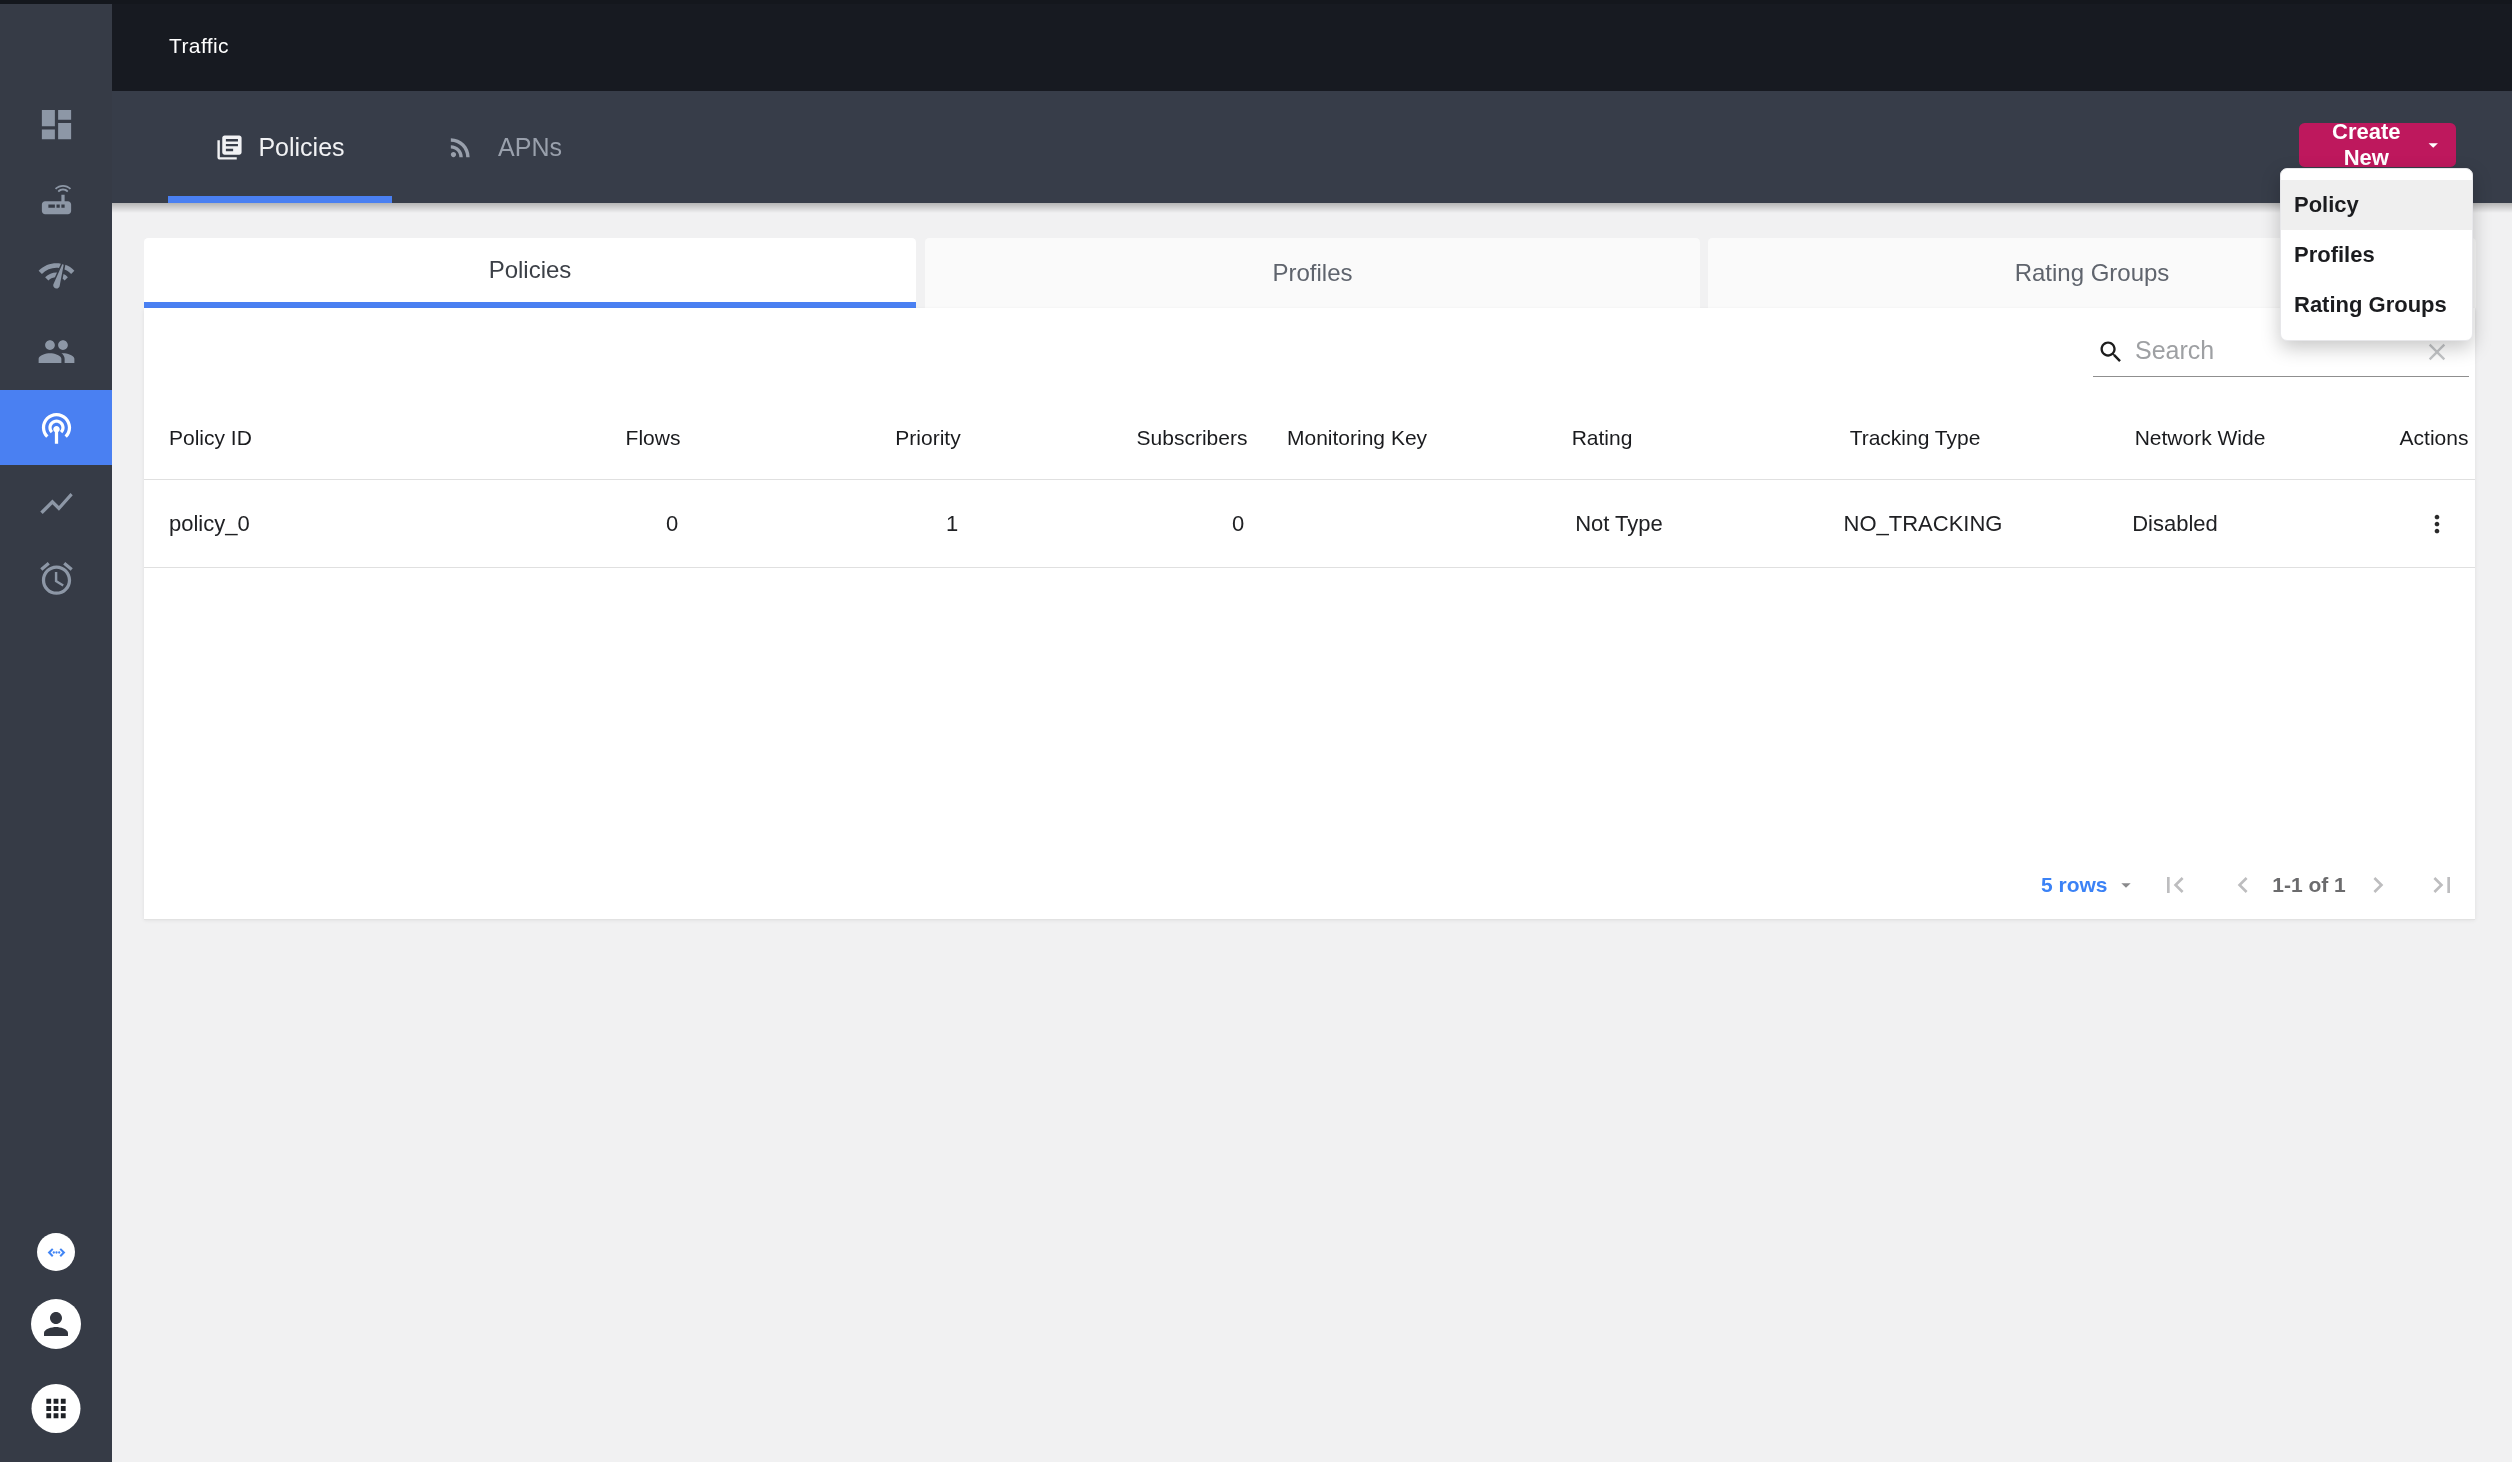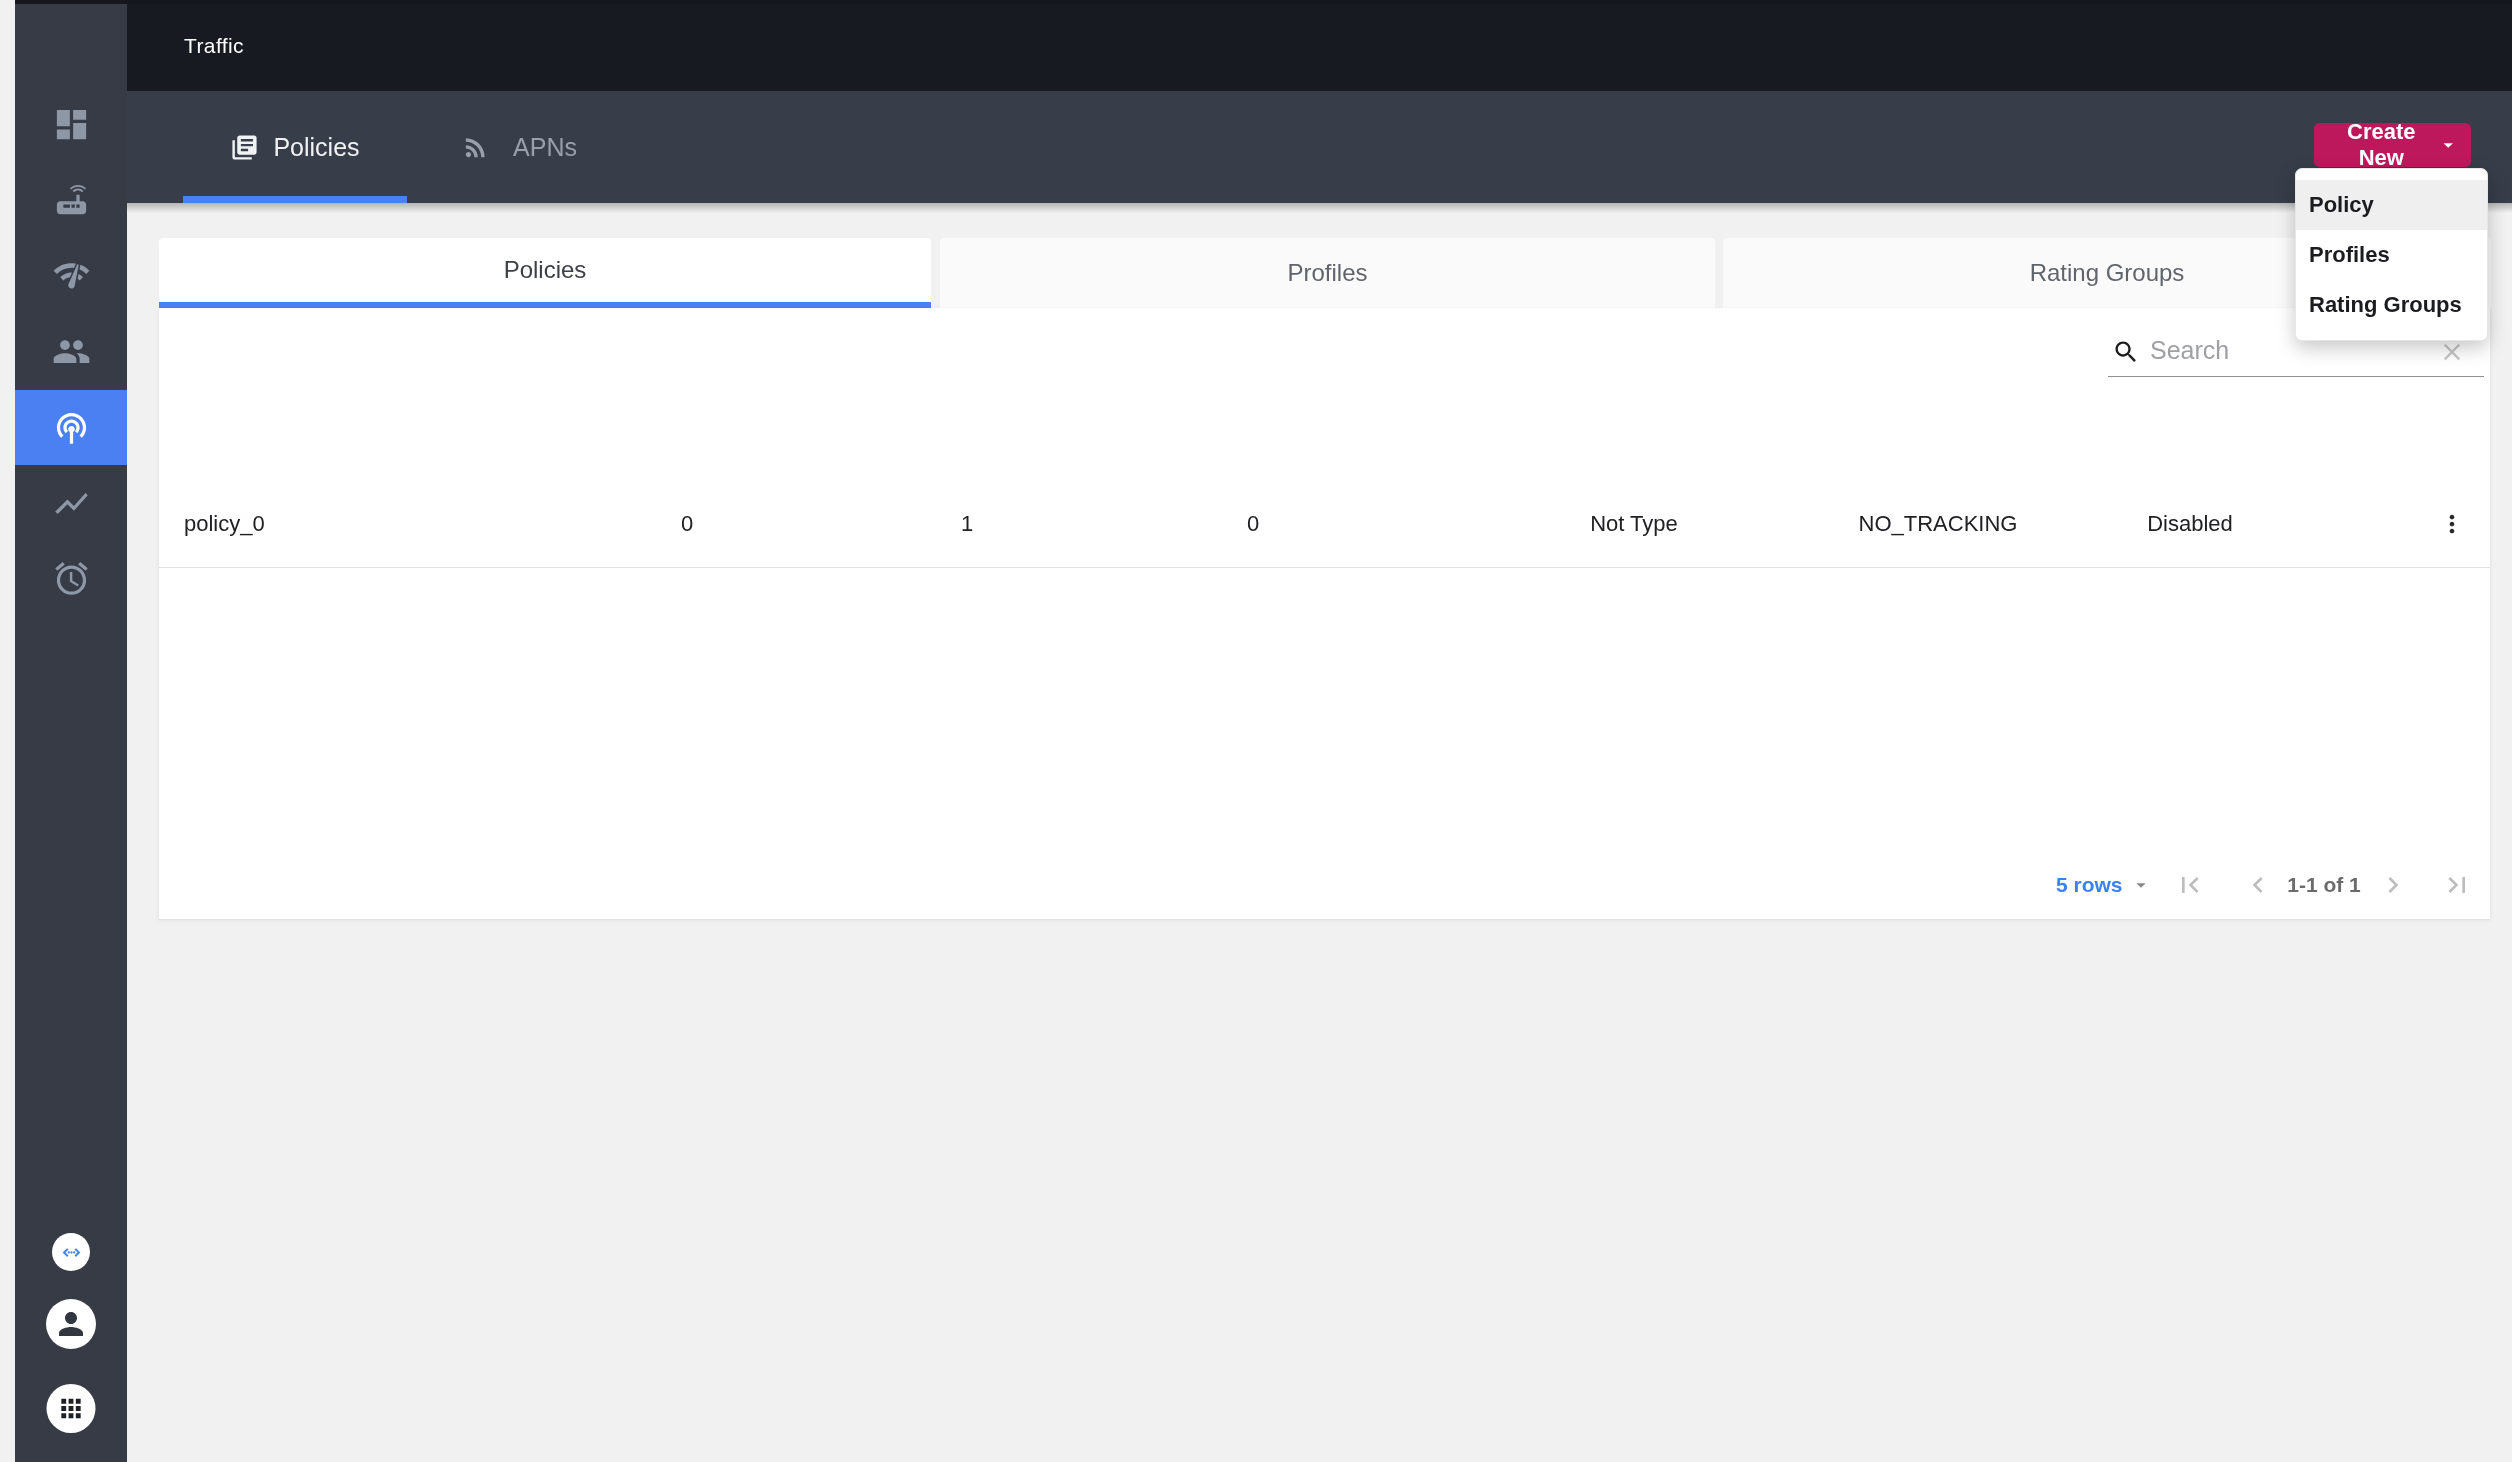--- a/index.html
+++ b/index.html
@@ -1,18 +1,18 @@
 <!DOCTYPE html>
 <html style="font-size:11.2px"><head>
 <meta charset="utf-8">
 <style>
   * { margin:0; padding:0; box-sizing:border-box; }
   html,body { width:2512px; height:1462px; overflow:hidden; background:#F1F1F2;
               font-family:"Liberation Sans","DejaVu Sans",sans-serif; }
-  #app { position:relative; width:2153px; height:1462px;margin-left:15px; }
+  #app { position:relative; width:2153px; height:1462px; }
 
   
   .top-strip { position:absolute; left:0; top:0; width:2512px; height:3.5px; background:#14171D; z-index:30; }
 
   
   .sidebar { position:absolute; left:0; top:0; width:112px; height:1462px; background:#363B46; z-index:20; }
   .side-item { position:absolute; left:0; width:112px; height:75px; display:flex; align-items:center; justify-content:center; color:#8D97A6; cursor:pointer; }
   .side-item svg { width:39px; height:39px; fill:currentColor; }
   .side-item.active { background:#4A80F2; color:#FFFFFF; }
   .side-circle { position:absolute; left:50%; transform:translateX(-50%); background:#FFFFFF; border-radius:50%;
@@ -194,20 +194,31 @@
     <div class="search-box">
       <svg class="mag" viewBox="0 0 24 24">
           <path d="M15.5 14h-.79l-.28-.27C15.41 12.59 16 11.11 16 9.5 16 5.91 13.09 3 9.5 3S3 5.91 3 9.5 5.91 16 9.5 16c1.61 0 3.09-.59 4.23-1.57l.27.28v.79l5 4.99L20.49 19l-4.99-5zm-6 0C7.01 14 5 11.99 5 9.5S7.01 5 9.5 5 14 7.01 14 9.5 11.99 14 9.5 14z"></path>
         </svg>
       <input type="text" placeholder="Search" style="">
       <svg class="clr" viewBox="0 0 24 24">
           <path d="M19 6.41L17.59 5 12 10.59 6.41 5 5 6.41 10.59 12 5 17.59 6.41 19 12 13.41 17.59 19 19 17.59 13.41 12z"></path>
         </svg>
     </div>
 
+    <div class="thead">
+      <span class="cellL" style="left:25px">Policy ID</span>
+      <span class="cellC" style="left:509px">Flows</span>
+      <span class="cellC" style="left:784px">Priority</span>
+      <span class="cellC" style="left:1048px">Subscribers</span>
+      <span class="cellL" style="left:1143px">Monitoring Key</span>
+      <span class="cellC" style="left:1458px">Rating</span>
+      <span class="cellC" style="left:1771px">Tracking Type</span>
+      <span class="cellC" style="left:2056px">Network Wide</span>
+      <span class="cellC" style="left:2290px">Actions</span>
+    </div>
 
     <div class="trow">
       <span class="cellL link" style="left:25px">policy_0</span>
       <span class="cellC" style="left:528px">0</span>
       <span class="cellC" style="left:808px">1</span>
       <span class="cellC" style="left:1094px">0</span>
       <span class="cellL" style="left:1143px"></span>
       <span class="cellC" style="left:1475px">Not Type</span>
       <span class="cellC" style="left:1779px">NO_TRACKING</span>
       <span class="cellC" style="left:2031px">Disabled</span>

